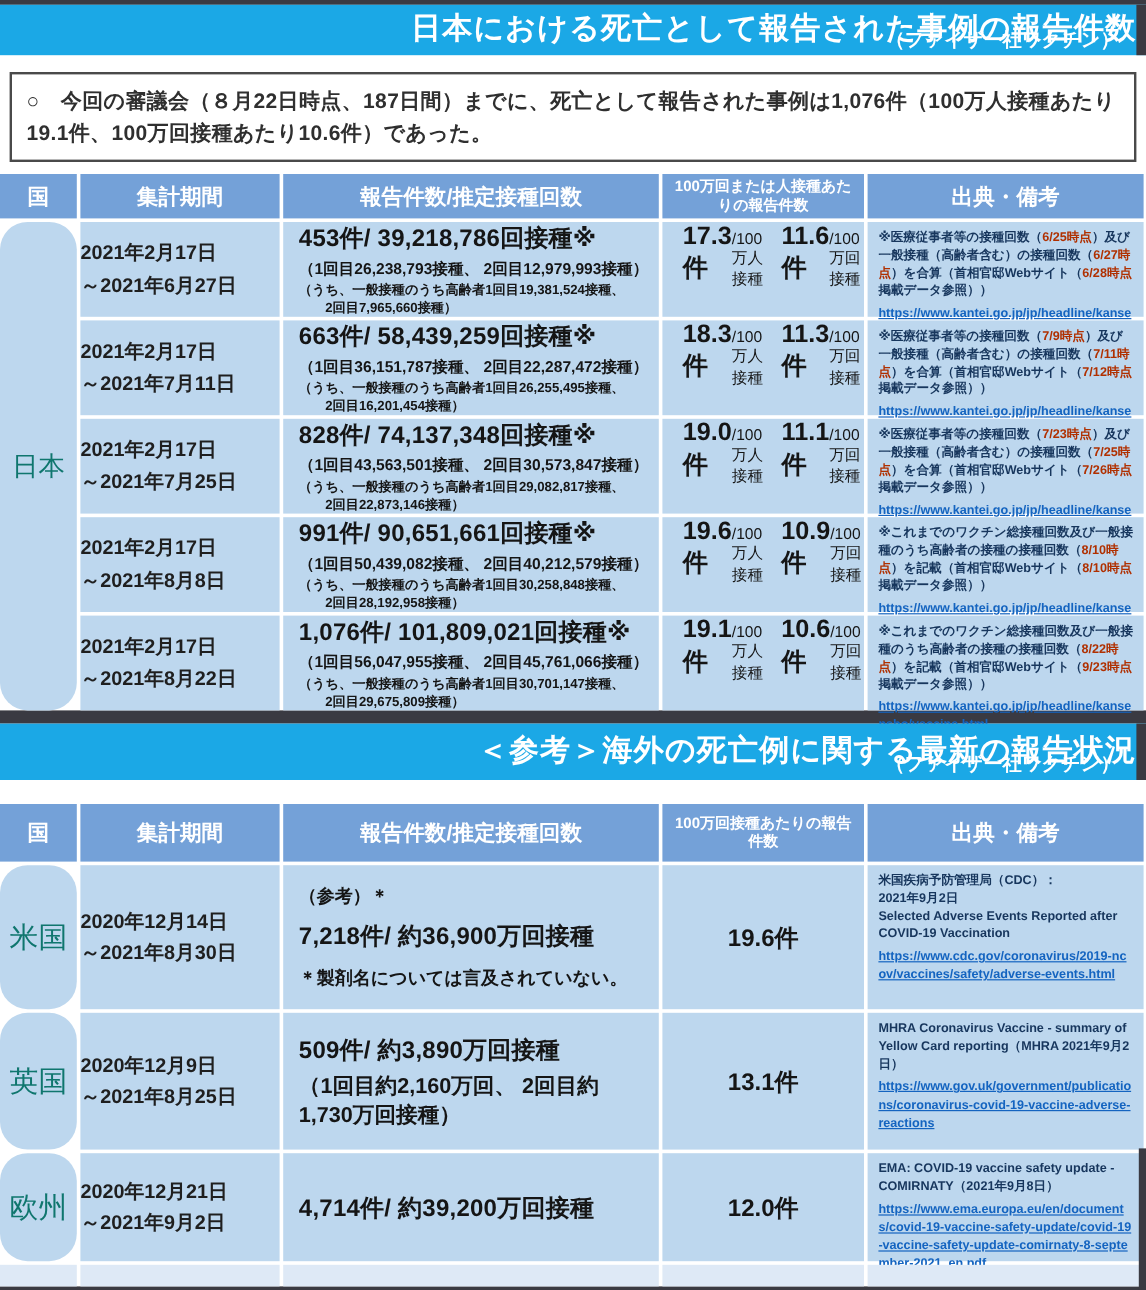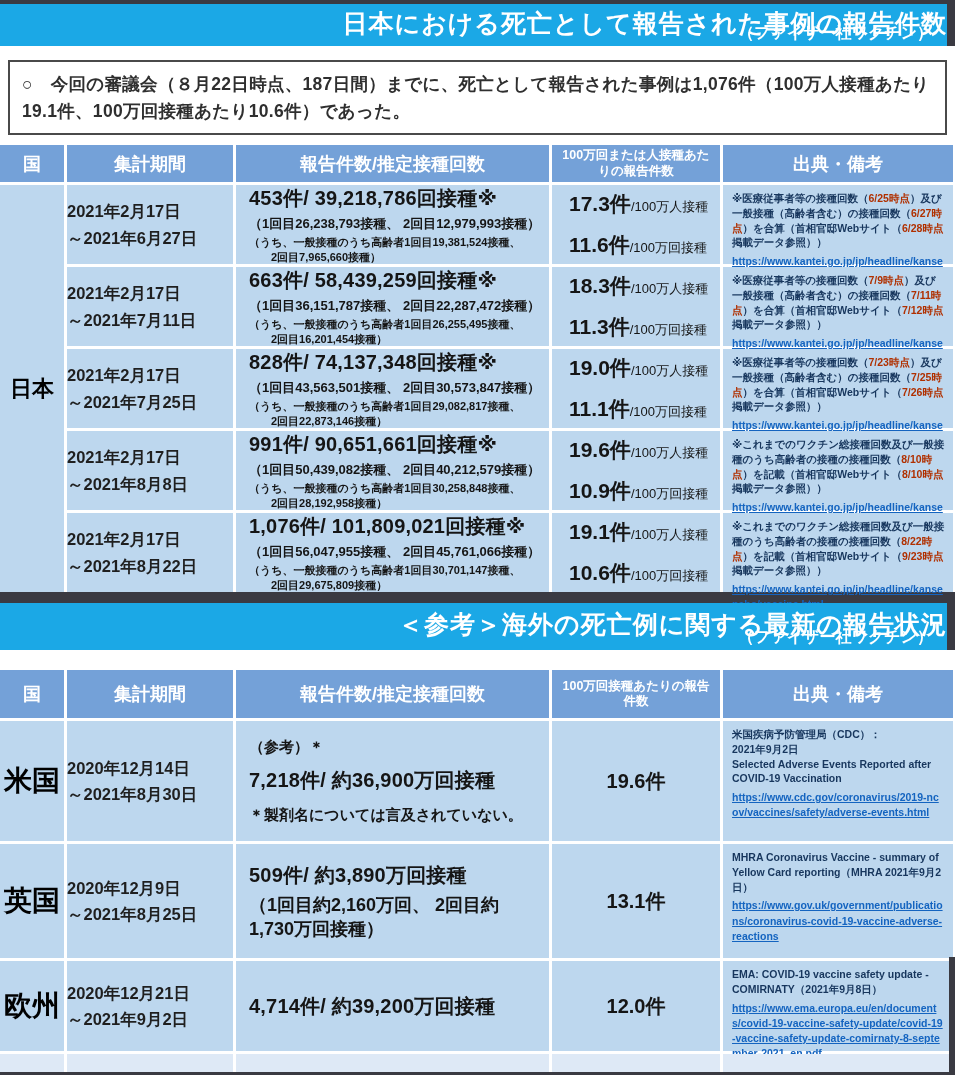--- a/index.html
+++ b/index.html
@@ -25,37 +25,37 @@
   .t1 { grid-template-rows:37px 79px 79px 79px 79px 79px; }
   .t2 { grid-template-rows:48px 120px 114px 90px 18px; }
 
   .th { background:#74a1d8; color:#fff; font-weight:bold; display:flex; align-items:center;
         justify-content:center; text-align:center; font-size:18px; line-height:1.25; }
   .th.small { font-size:12.5px; padding:0 6px; }
   .td { background:#bdd7ee; }
   .td.pale { background:#dee9f6; }
 
   .cell-country { display:flex; align-items:center; justify-content:center;
-                  font-size:22px; font-weight:700; color:#000000; }
+                  font-size:22px; font-weight:400; color:#0f766e;border-radius:23px; }
   .cell-country.merged { grid-column:1; grid-row:2 / span 5; }
-  .t2 .cell-country { font-size:28px; }
+  .t2 .cell-country { font-size:24px; }
 
   .cell-period { display:flex; align-items:center; }
   .period-inner { text-align:left; font-size:16.5px; font-weight:bold; color:#1f1f1f; line-height:1.6; }
 
   .cell-count { display:flex; flex-direction:column; justify-content:center; padding:4px 6px 4px 13px; color:#151515; }
   .count-main { font-size:20px; font-weight:bold; letter-spacing:0.2px; }
   .count-sub1 { font-size:13px; font-weight:600; margin-top:3px; }
   .count-sub2 { font-size:11px; font-weight:600; margin-top:2px; line-height:1.35; }
   .count-sub3 { font-size:11px; font-weight:600; padding-left:22px; line-height:1.35; }
   .count-pre  { font-size:15px; font-weight:600; margin-bottom:10px; }
   .count-post { font-size:15px; font-weight:600; margin-top:12px; }
   .count-subB { font-size:18px; font-weight:600; margin-top:4px; }
 
-  .cell-rate { display:flex; flex-direction:column; justify-content:center; gap:13px; padding-left:17px; }
+  .cell-rate { display:flex; flex-direction:row; justify-content:center; gap:13px; padding-left:17px; }
   .rate-line { display:flex; align-items:baseline; }
   .rate-big { font-size:21px; font-weight:bold; color:#151515; }
   .rate-small { font-size:13px; font-weight:normal; color:#151515; }
   .cell-rate-single { display:flex; align-items:center; justify-content:center;
                       font-size:20px; font-weight:600; color:#151515; }
 
   .cell-note { padding:6px 8px 4px 9px; }
   .note { font-size:10.5px; font-weight:600; color:#17365d; line-height:1.4; }
   .seg-red { color:#b03000; }
   .lnk { display:inline-block; margin-top:4px; font-size:10.5px; font-weight:bold; color:#1464c0;

